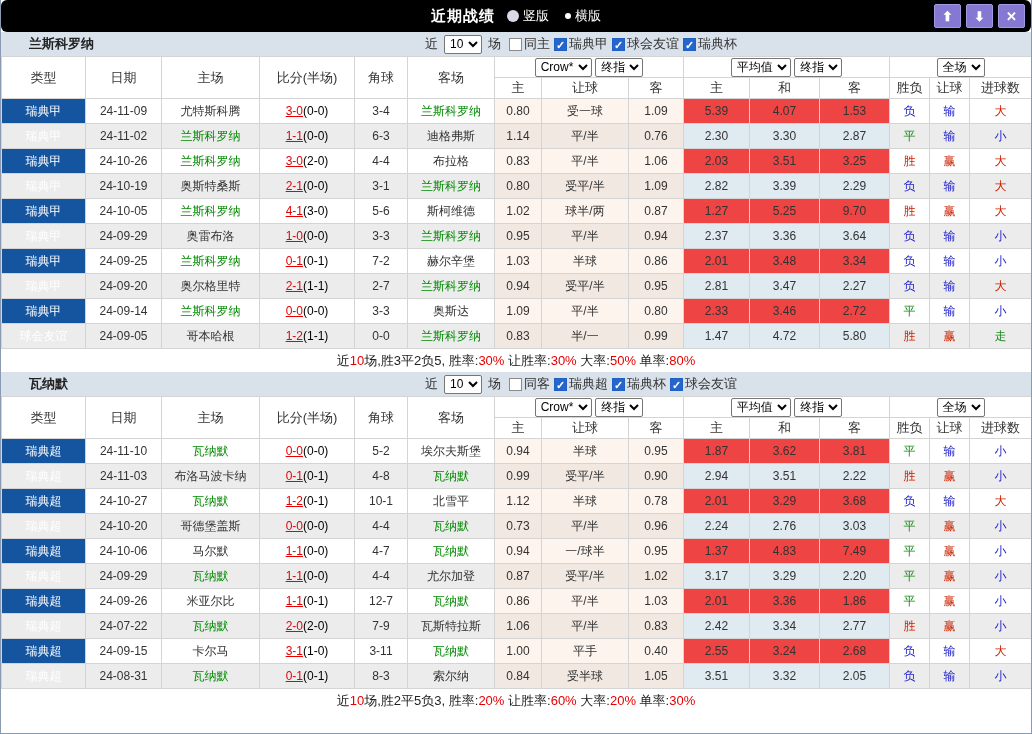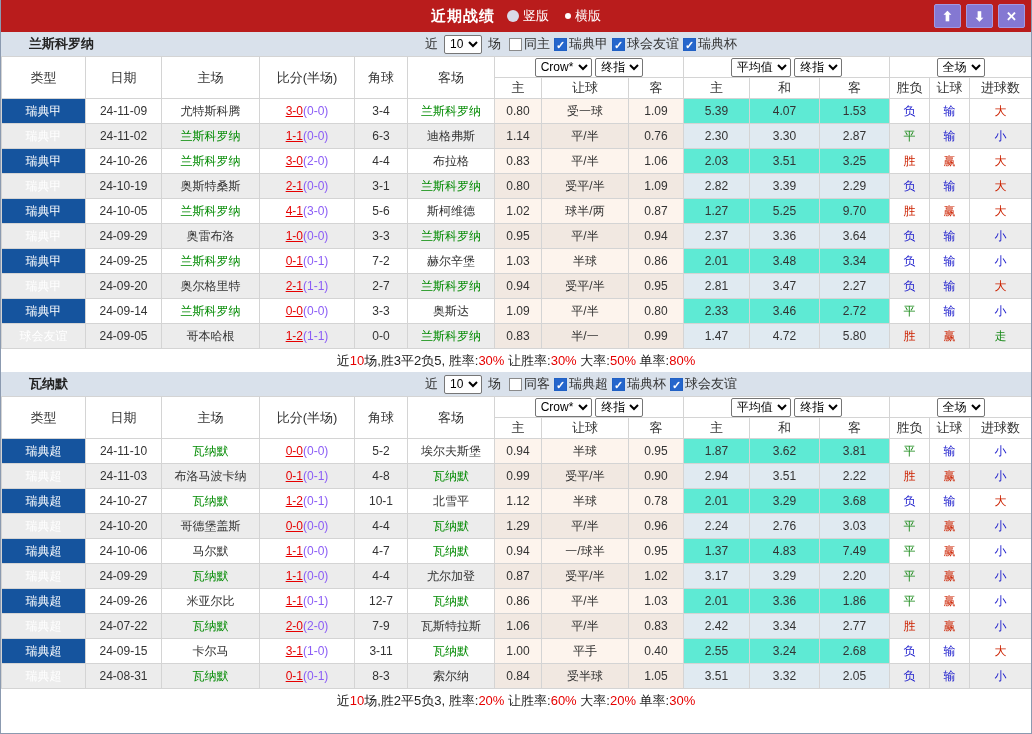--- a/index.html
+++ b/index.html
@@ -1,20 +1,20 @@
 <!DOCTYPE html>
 <html><head>
 <meta charset="utf-8">
 <style>
   * { margin:0; padding:0; box-sizing:border-box; }
   body { font-family:"Liberation Sans", sans-serif; background:#fff; }
   .page { width:1032px; height:734px; border:1px solid #8b9ab0; border-top:none; position:relative; overflow:hidden; background:#fff; }
 
   
-  .titlebar { height:32px; background:#b91c1c; display:flex; align-items:center; justify-content:center; position:relative; }
+  .titlebar { height:32px; background:#000000; display:flex; align-items:center; justify-content:center; position:relative;border-radius:6px; }
   .title { color:#fff; font-weight:bold; font-size:15px; letter-spacing:1px; }
   .radio-group { display:inline-flex; align-items:center; gap:16px; margin-left:12px; color:#fff; font-size:13px; }
   .radio { display:inline-flex; align-items:center; gap:4px; cursor:pointer; }
   .rc-off { width:12px; height:12px; border-radius:50%; background:#d9dae8; display:inline-block; }
   .rc-on  { width:6px; height:6px; border-radius:50%; background:#2f5fe0; border:3px solid #fff; display:inline-block; }
   .titlebar-buttons { position:absolute; right:6px; top:4px; display:flex; gap:5px; }
   .tb-btn { width:27px; height:24px; background:#8478d2; border:1px solid #a29ae0; border-radius:2px; color:#fff;
             display:flex; align-items:center; justify-content:center; font-size:13px; font-weight:bold; cursor:pointer; }
 
   
@@ -32,24 +32,24 @@
   
   table { border-collapse:collapse; table-layout:fixed; width:1030px; font-size:12px; color:#333; }
   th, td { border:1px solid #d4d4d4; text-align:center; padding:0; overflow:hidden; white-space:nowrap; }
   thead th { height:21px; font-weight:normal; background:#fff; font-size:13px; color:#333; }
   tbody td { height:25px; }
   tbody tr:nth-child(even) td { background:#ececec; }
   td.type { background:#15549e; color:#fff; font-size:12px; }
   td.type-friendly { background:#2ba99b; }
   td.team-hl { color:#008a00; }
   .score-main { color:#e60000;text-decoration:underline; }
-  .score-half { color:#8b5cf6; }
+  .score-half { color:#000000; }
   td.warm { background:#fdf4ed; }
   tbody tr:nth-child(even) td.warm { background:#f1e8e1; }
-  td.cool { background:#5eead4; }
+  td.cool { background:#ef4444; }
   tbody tr:nth-child(even) td.cool { background:#e0eaf1; }
   td.mk-red { color:#cc2200; }
   td.mk-blue { color:#1a1acc; }
   td.mk-green { color:#1a8a1a; }
 
   
   .summary { height:23px; display:flex; align-items:center; justify-content:center; font-size:13px; color:#222; background:#fff; }
   .summary .red { color:#e60000; }
 </style>
 </head>
@@ -475,21 +475,21 @@
             <td class="mk-blue">输</td>
             <td class="mk-red">大</td>
           </tr>
           <tr>
             <td class="type">瑞典超</td>
             <td>24-10-20</td>
             <td>哥德堡盖斯</td>
             <td><span class="score-main">0-0</span><span class="score-half">(0-0)</span></td>
             <td>4-4</td>
             <td class="team-hl">瓦纳默</td>
-            <td class="warm">1.29</td>
+            <td class="warm">0.73</td>
             <td class="warm">平/半</td>
             <td class="warm">0.96</td>
             <td class="cool">2.24</td>
             <td class="cool">2.76</td>
             <td class="cool">3.03</td>
             <td class="mk-green">平</td>
             <td class="mk-red">赢</td>
             <td class="mk-blue">小</td>
           </tr>
           <tr>

